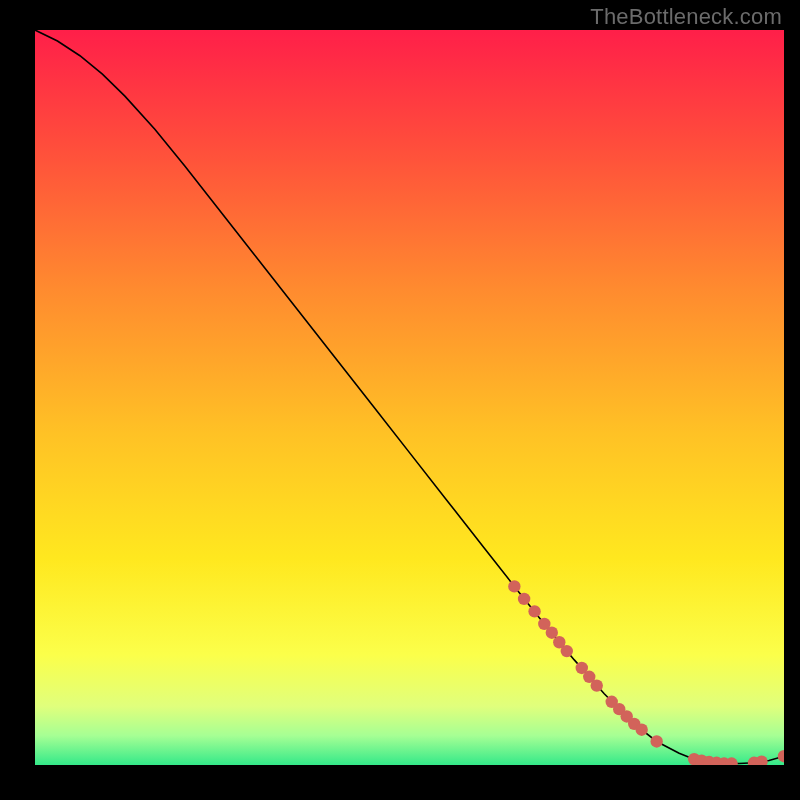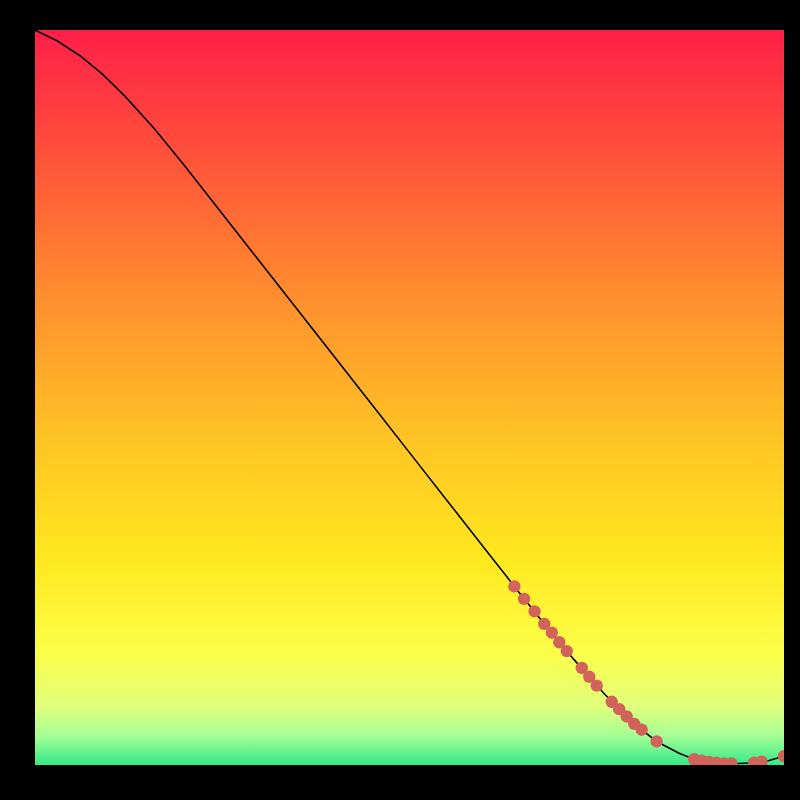--- a/index.html
+++ b/index.html
@@ -36,20 +36,21 @@
   svg.chart {
     width: 749px;
     height: 735px;
     display: block;
   }
 </style>
 </head>
 <body>
 <div class="outer">
 
+  <div class="watermark">TheBottleneck.com</div>
 
   <div class="chart-wrap">
     <svg class="chart" viewBox="0 0 749 735" preserveAspectRatio="none">
       <defs>
         <linearGradient id="bg-grad" x1="0" y1="0" x2="0" y2="1">
           <stop id="g0" offset="0%" stop-color="#ff1f49"></stop>
           <stop id="g1" offset="15%" stop-color="#ff4b3c"></stop>
           <stop id="g2" offset="35%" stop-color="#ff8a2f"></stop>
           <stop id="g3" offset="55%" stop-color="#ffc225"></stop>
           <stop id="g4" offset="72%" stop-color="#ffe81f"></stop>

